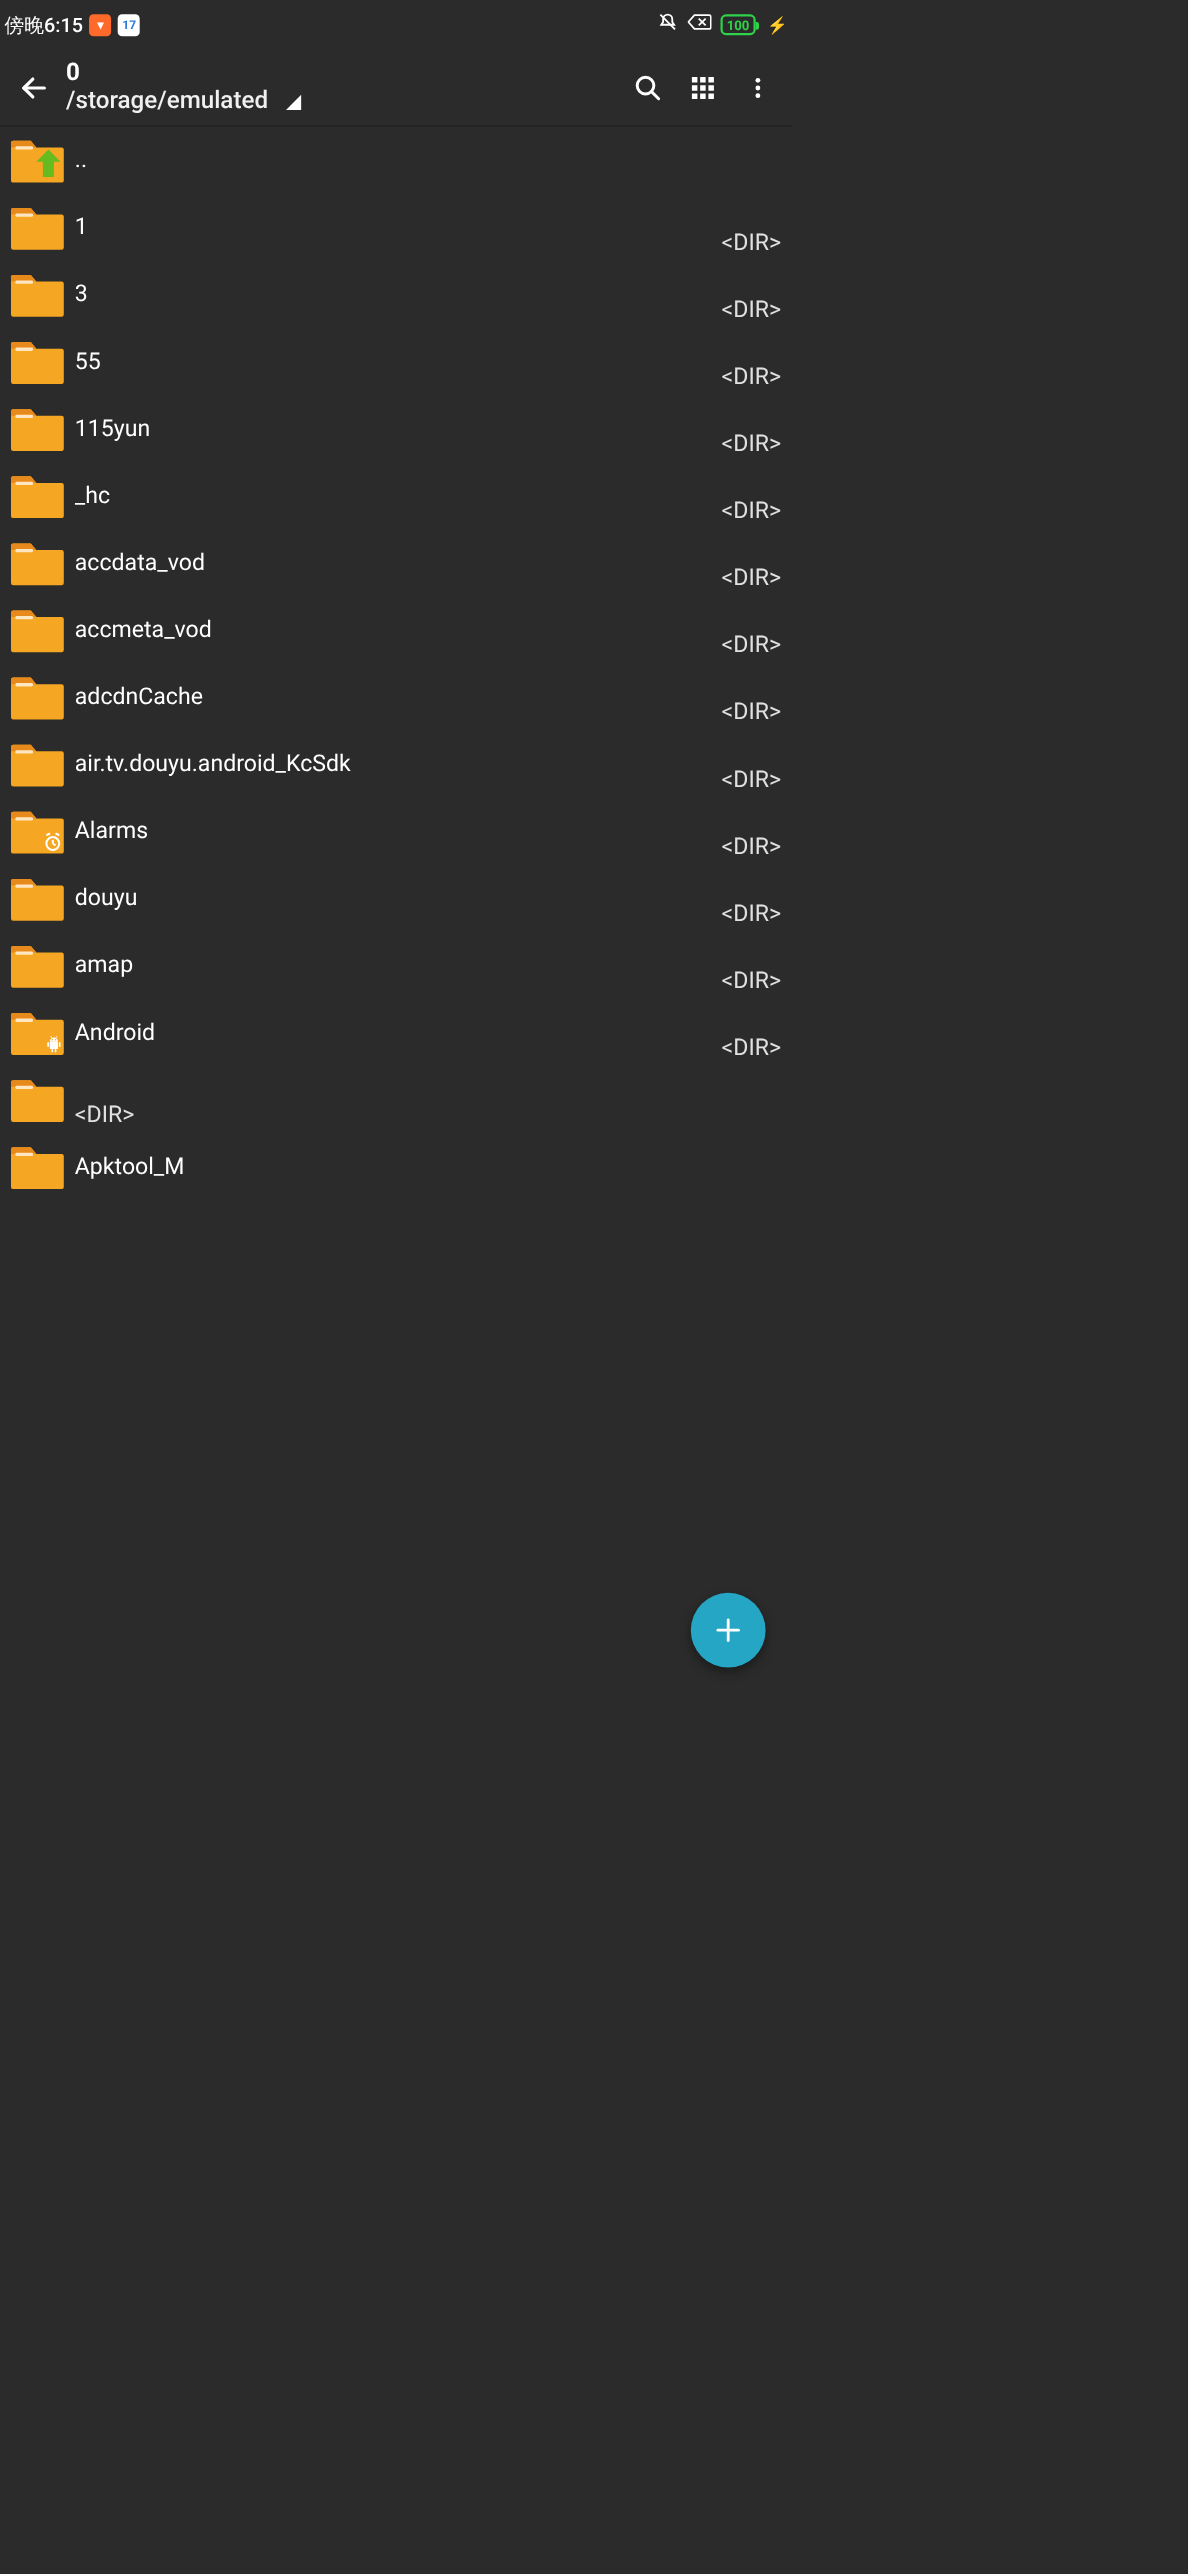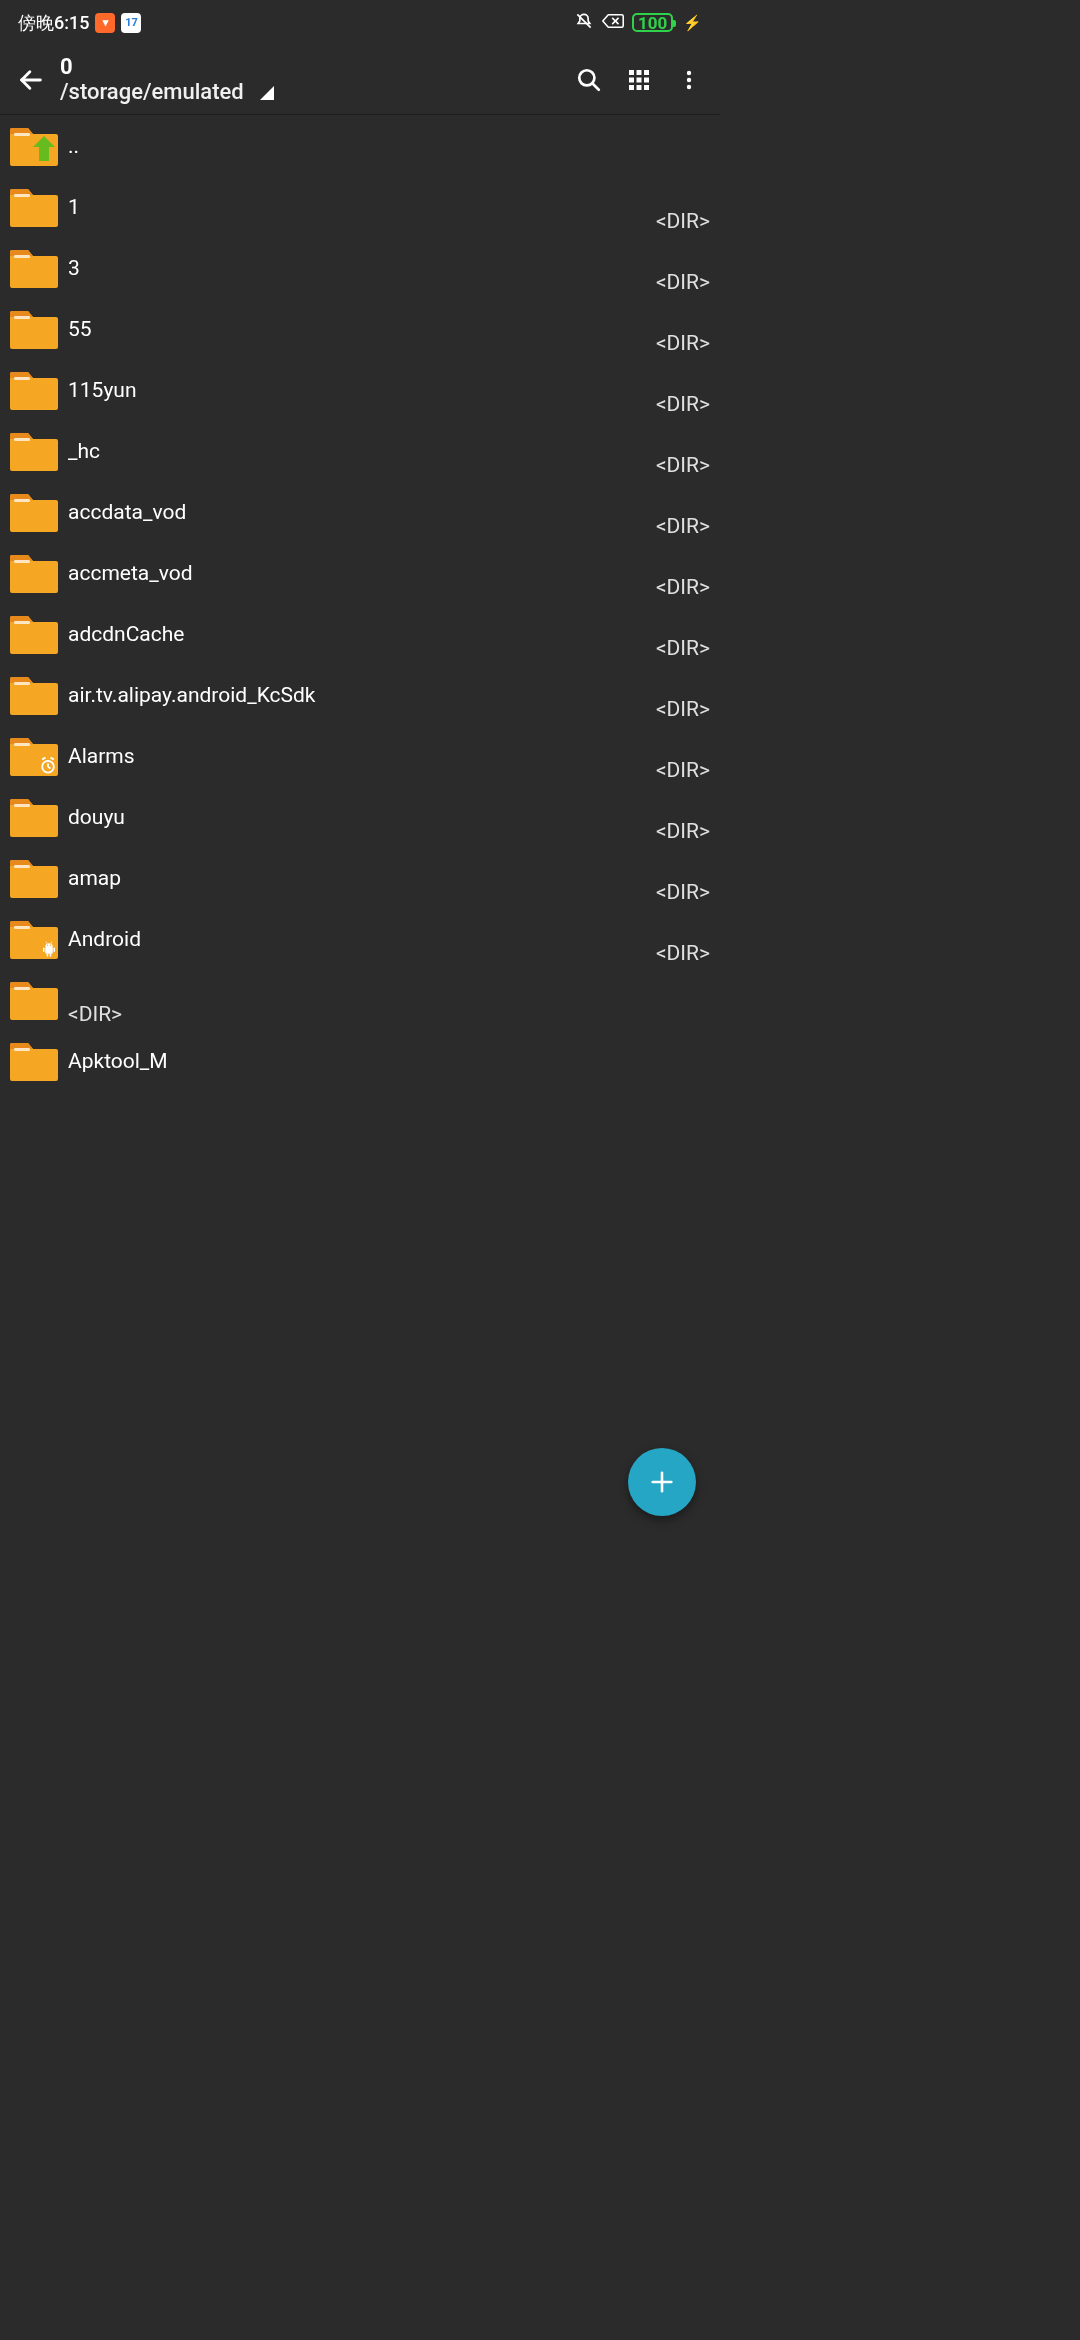--- a/index.html
+++ b/index.html
@@ -11,41 +11,41 @@
       font-family: -apple-system, "Segoe UI", Roboto, Arial, sans-serif;
       color: #fff;
       position: relative;
     }
     .status-bar {
       height: 45px;
       width: 100%;
       display: flex;
       align-items: center;
       justify-content: space-between;
-      padding: 0 18px;
+      padding: 0 4px;
       font-size: 18px;
     }
     .status-left { display: flex; align-items: center; gap: 6px; }
     .status-right { display: flex; align-items: center; gap: 8px; }
     .clock { font-weight: 500; }
     .mini-icon {
       width: 20px; height: 20px; border-radius: 4px;
       display: inline-flex; align-items: center; justify-content: center;
       font-size: 11px; font-weight: 700;
     }
     .mini1 { background: #ff6a2b; color: #fff; }
     .mini2 { background: #fff; color: #2b7ad8; }
     .battery-pill {
       border: 2px solid #2fd34a;
       border-radius: 5px;
       padding: 0 4px;
       height: 19px;
       display: inline-flex; align-items: center;
       color: #2fd34a;
-      font-size: 17px; font-weight: 700;
+      font-size: 12px; font-weight: 700;
       position: relative;
     }
     .battery-pill::after {
       content: "";
       position: absolute; right: -5px; top: 5px;
       width: 3px; height: 7px; background: #2fd34a;
       border-radius: 0 2px 2px 0;
     }
     .lightning { color: #fff; font-size: 15px; margin-left: 2px; }
 
@@ -267,21 +267,21 @@
       <div class="row-right">&lt;DIR&gt;</div>
     </div>
     <div class="row">
       <div class="folder-icon">
         <svg viewBox="0 0 52 44">
     <path d="M2 6 a2 2 0 0 1 2 -2 h16 l5 6 h23 a2 2 0 0 1 2 2 v28 a2 2 0 0 1 -2 2 H4 a2 2 0 0 1 -2 -2 Z" fill="#f5a623"></path>
     <path d="M2 6 a2 2 0 0 1 2 -2 h16 l5 6 H2 Z" fill="#e8891b"></path>
     <rect x="6" y="9" width="16" height="3" rx="1.2" fill="#ffe6c2"></rect>
   </svg>
       </div>
-      <div class="row-name">air.tv.alipay.android_KcSdk</div>
+      <div class="row-name">air.tv.douyu.android_KcSdk</div>
       <div class="row-right">&lt;DIR&gt;</div>
     </div>
     <div class="row">
       <div class="folder-icon">
         <svg viewBox="0 0 52 44">
     <path d="M2 6 a2 2 0 0 1 2 -2 h16 l5 6 h23 a2 2 0 0 1 2 2 v28 a2 2 0 0 1 -2 2 H4 a2 2 0 0 1 -2 -2 Z" fill="#f5a623"></path>
     <path d="M2 6 a2 2 0 0 1 2 -2 h16 l5 6 H2 Z" fill="#e8891b"></path>
     <rect x="6" y="9" width="16" height="3" rx="1.2" fill="#ffe6c2"></rect>
   </svg>
         <span class="overlay-icon">

